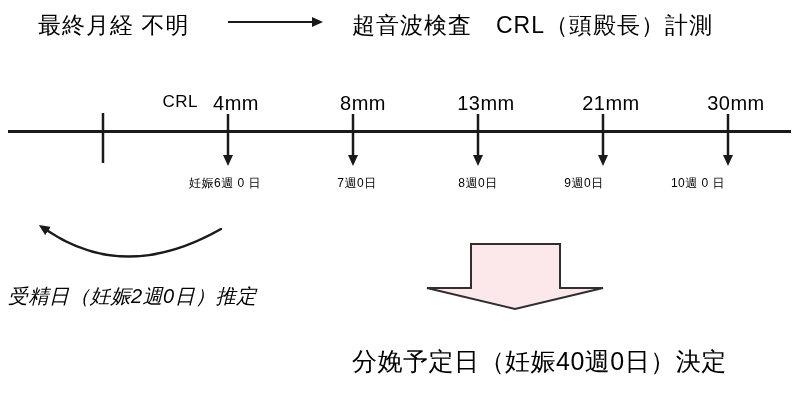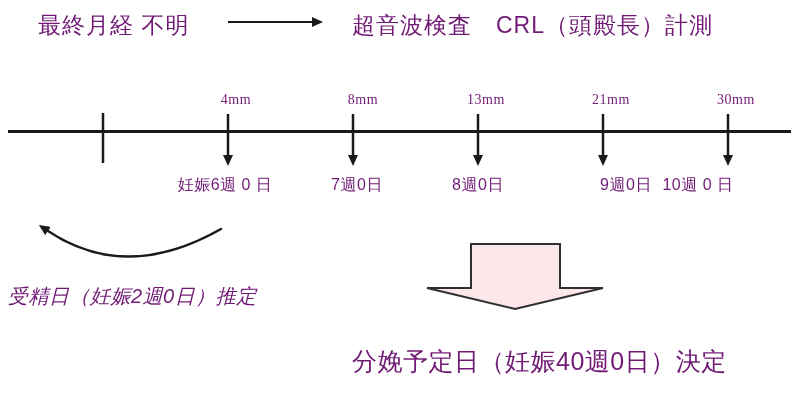--- a/index.html
+++ b/index.html
@@ -6,25 +6,25 @@
   body {
     width: 800px; height: 405px;
     background: #ffffff;
     font-family: "Liberation Sans", sans-serif;
     color: #1c1c1c;
     overflow: hidden;
     position: relative;
   }
   .stage { position: absolute; inset: 0; width: 800px; height: 405px; }
   .diagram-svg { position: absolute; left: 0; top: 0; }
-  .label { position: absolute; white-space: nowrap; color: #701a75; }
+  .label { position: absolute; white-space: nowrap; color: #000000; }
   .header-text { font-size: 23px; letter-spacing: 1px; top: 10px; }
   .crl-caption { top: 92px; left: 130px; width: 68px; text-align: right; font-size: 17px; letter-spacing: 0.5px; }
-  .mm-label { top: 92px; font-size: 14px; transform: translateX(-50%); letter-spacing: 0.5px; font-family: Liberation Serif, serif; }
-  .week-label { top: 175px; font-size: 16px; transform: translateX(-50%); letter-spacing: 0.5px; }
+  .mm-label { top: 92px; font-size: 20px; transform: translateX(-50%); letter-spacing: 0.5px; }
+  .week-label { top: 175px; font-size: 12px; transform: translateX(-50%); letter-spacing: 0.5px; }
   .fert-label { top: 283px; left: 8px; font-size: 20px; letter-spacing: 0.5px; font-style: italic; }
   .due-label { top: 345px; left: 352px; font-size: 25px; letter-spacing: 0.5px; }
 </style>
 </head>
 <body>
 
 <div class="stage">
 
   <svg class="diagram-svg" width="800" height="405" viewBox="0 0 800 405">
     <defs>
@@ -52,29 +52,30 @@
     <line x1="728" y1="133" x2="728" y2="155" stroke="#1a1a1a" stroke-width="2.5" marker-end="url(#ah)"></line>
 
     <path d="M 221 229 Q 126 283 48 231" fill="none" stroke="#1a1a1a" stroke-width="2.5" stroke-linecap="round" marker-end="url(#ah)"></path>
 
     <polygon points="471,244 560,244 560,288 603,288 515,309 427,288 471,288" fill="#fce7ea" stroke="#2f2f2f" stroke-width="2" stroke-linejoin="miter"></polygon>
   </svg>
 
   <div class="label header-text" style="left:38px">最終月経 不明</div>
   <div class="label header-text" style="left:352px">超音波検査　CRL（頭殿長）計測</div>
 
+  <div class="label crl-caption">CRL</div>
 
   <div class="label mm-label" style="left:236px">4mm</div>
   <div class="label mm-label" style="left:363px">8mm</div>
   <div class="label mm-label" style="left:486px">13mm</div>
   <div class="label mm-label" style="left:611px">21mm</div>
   <div class="label mm-label" style="left:736px">30mm</div>
 
   <div class="label week-label" style="left:225px">妊娠6週 0 日</div>
   <div class="label week-label" style="left:357px">7週0日</div>
   <div class="label week-label" style="left:478px">8週0日</div>
-  <div class="label week-label" style="left:626px">9週0日</div>
+  <div class="label week-label" style="left:584px">9週0日</div>
   <div class="label week-label" style="left:698px">10週 0 日</div>
 
   <div class="label fert-label">受精日（妊娠2週0日）推定</div>
   <div class="label due-label">分娩予定日（妊娠40週0日）決定</div>
 
 </div>
 
 </body></html>

